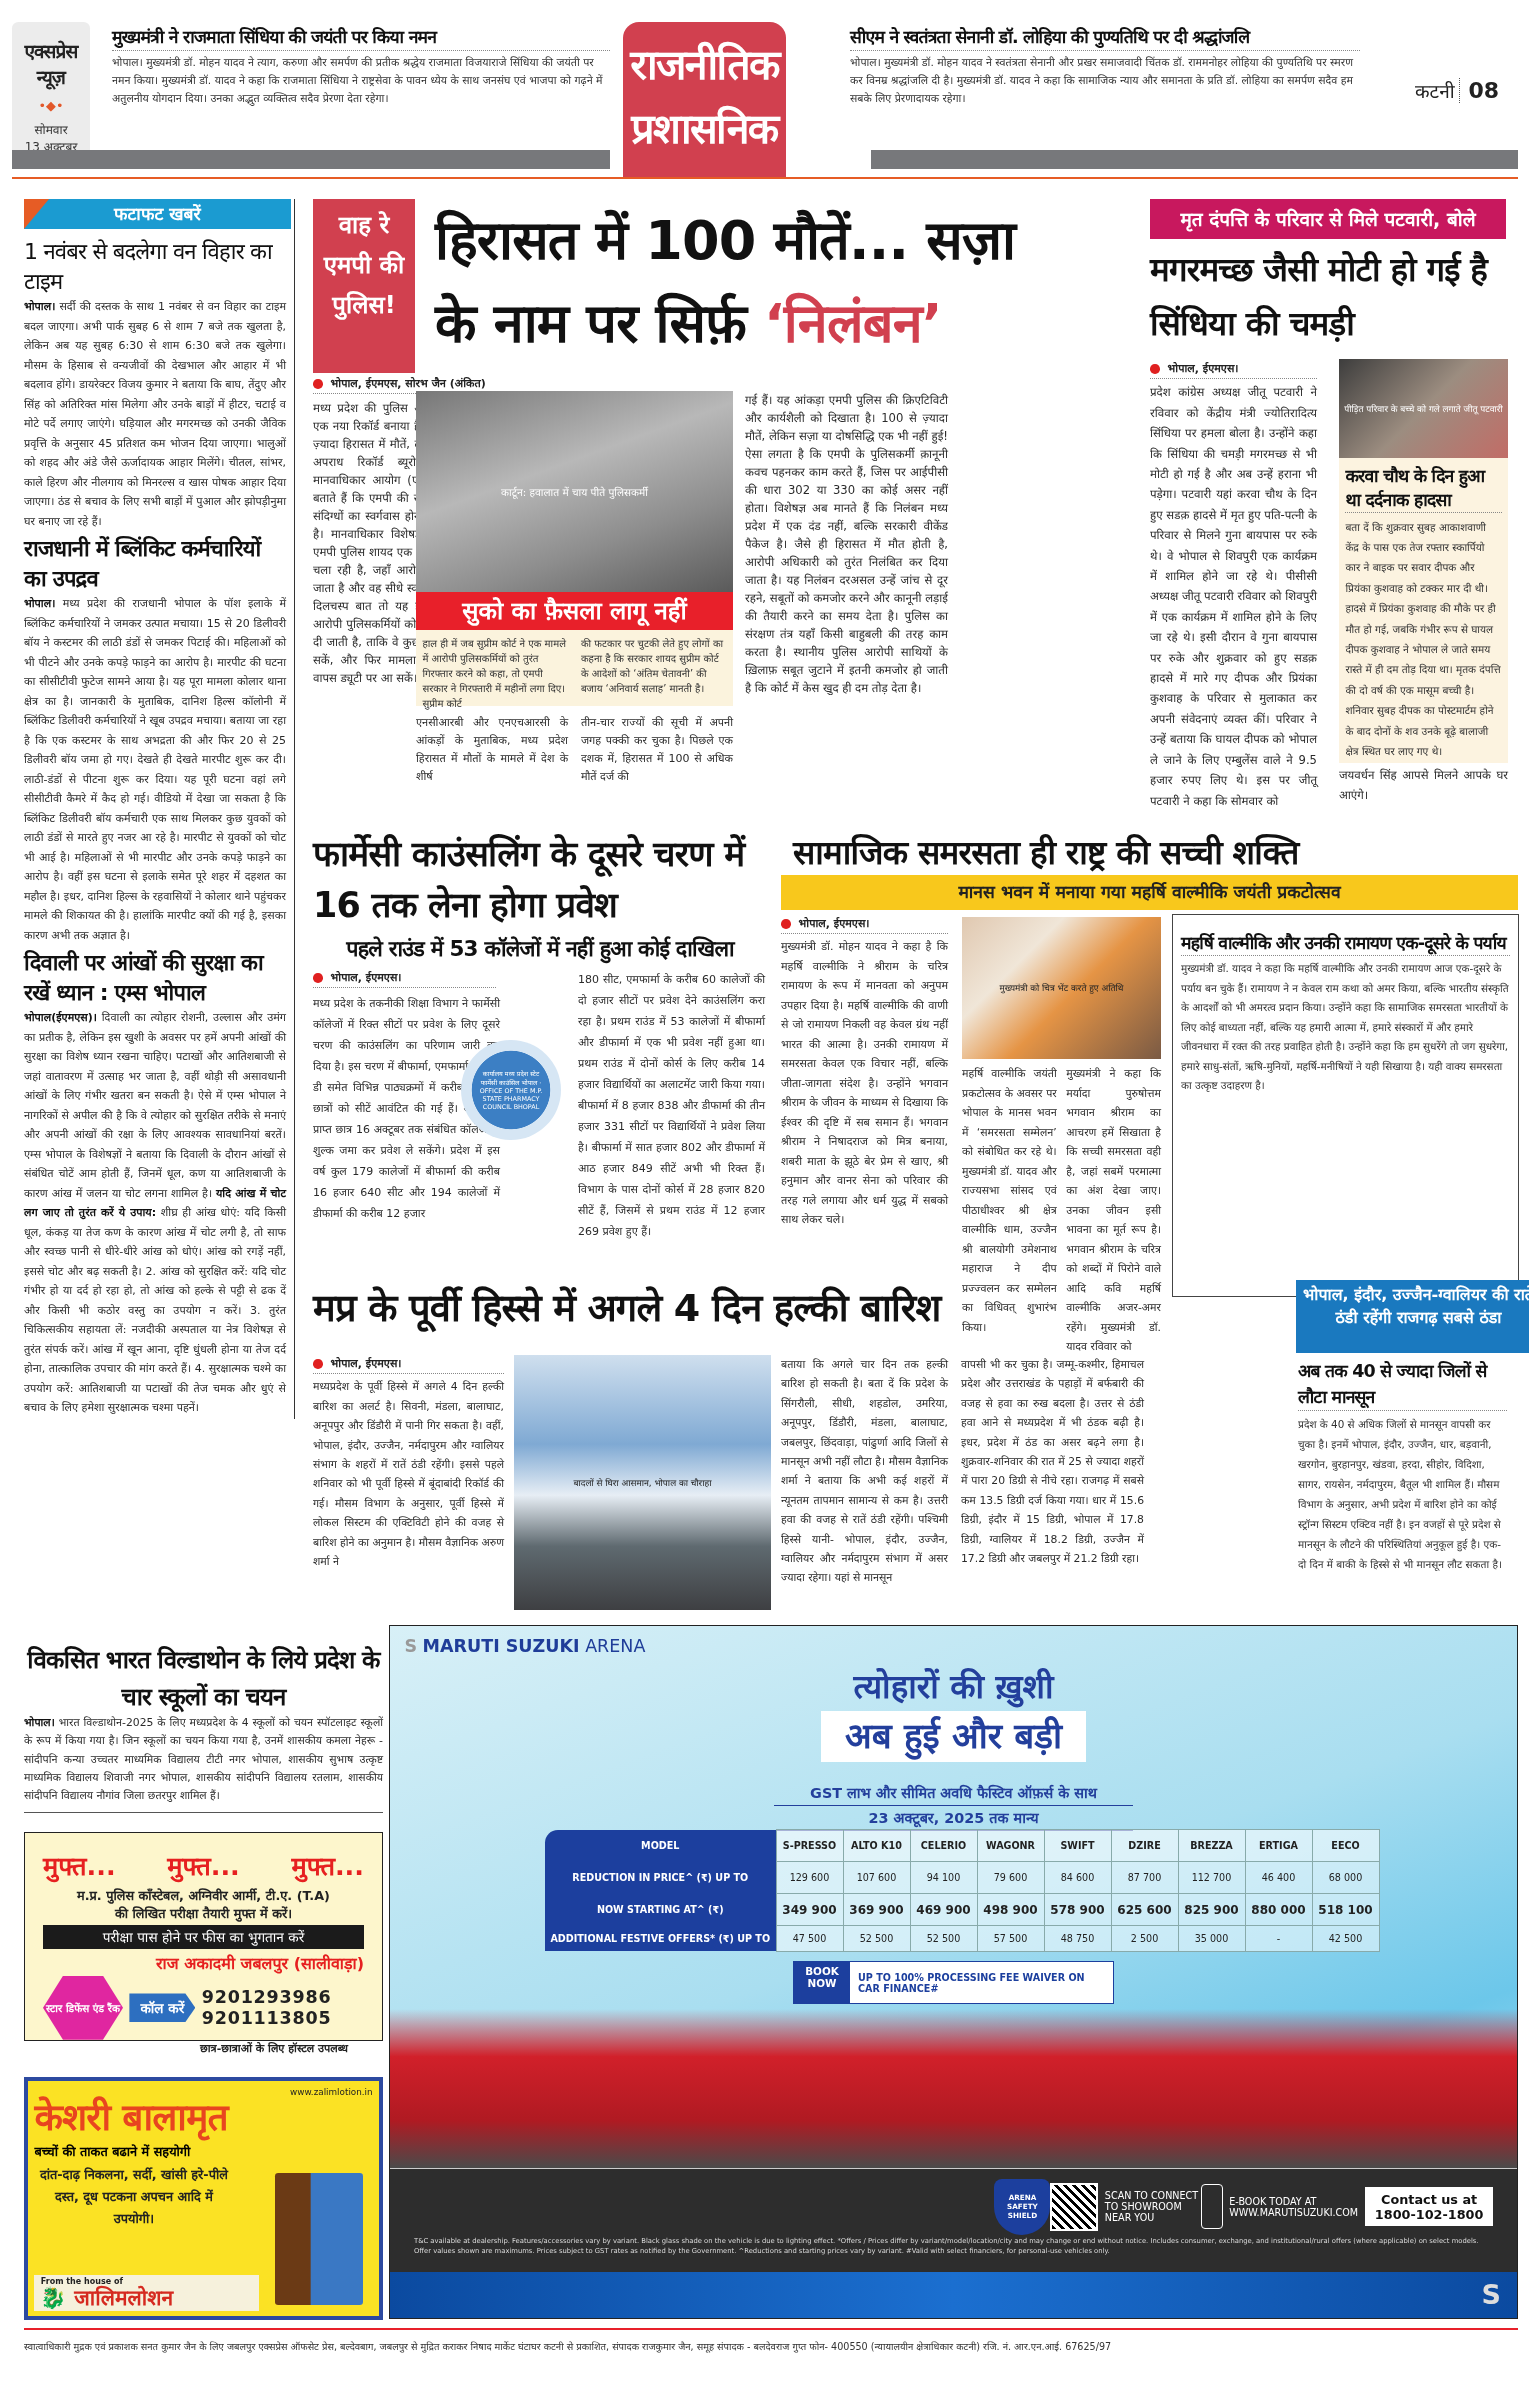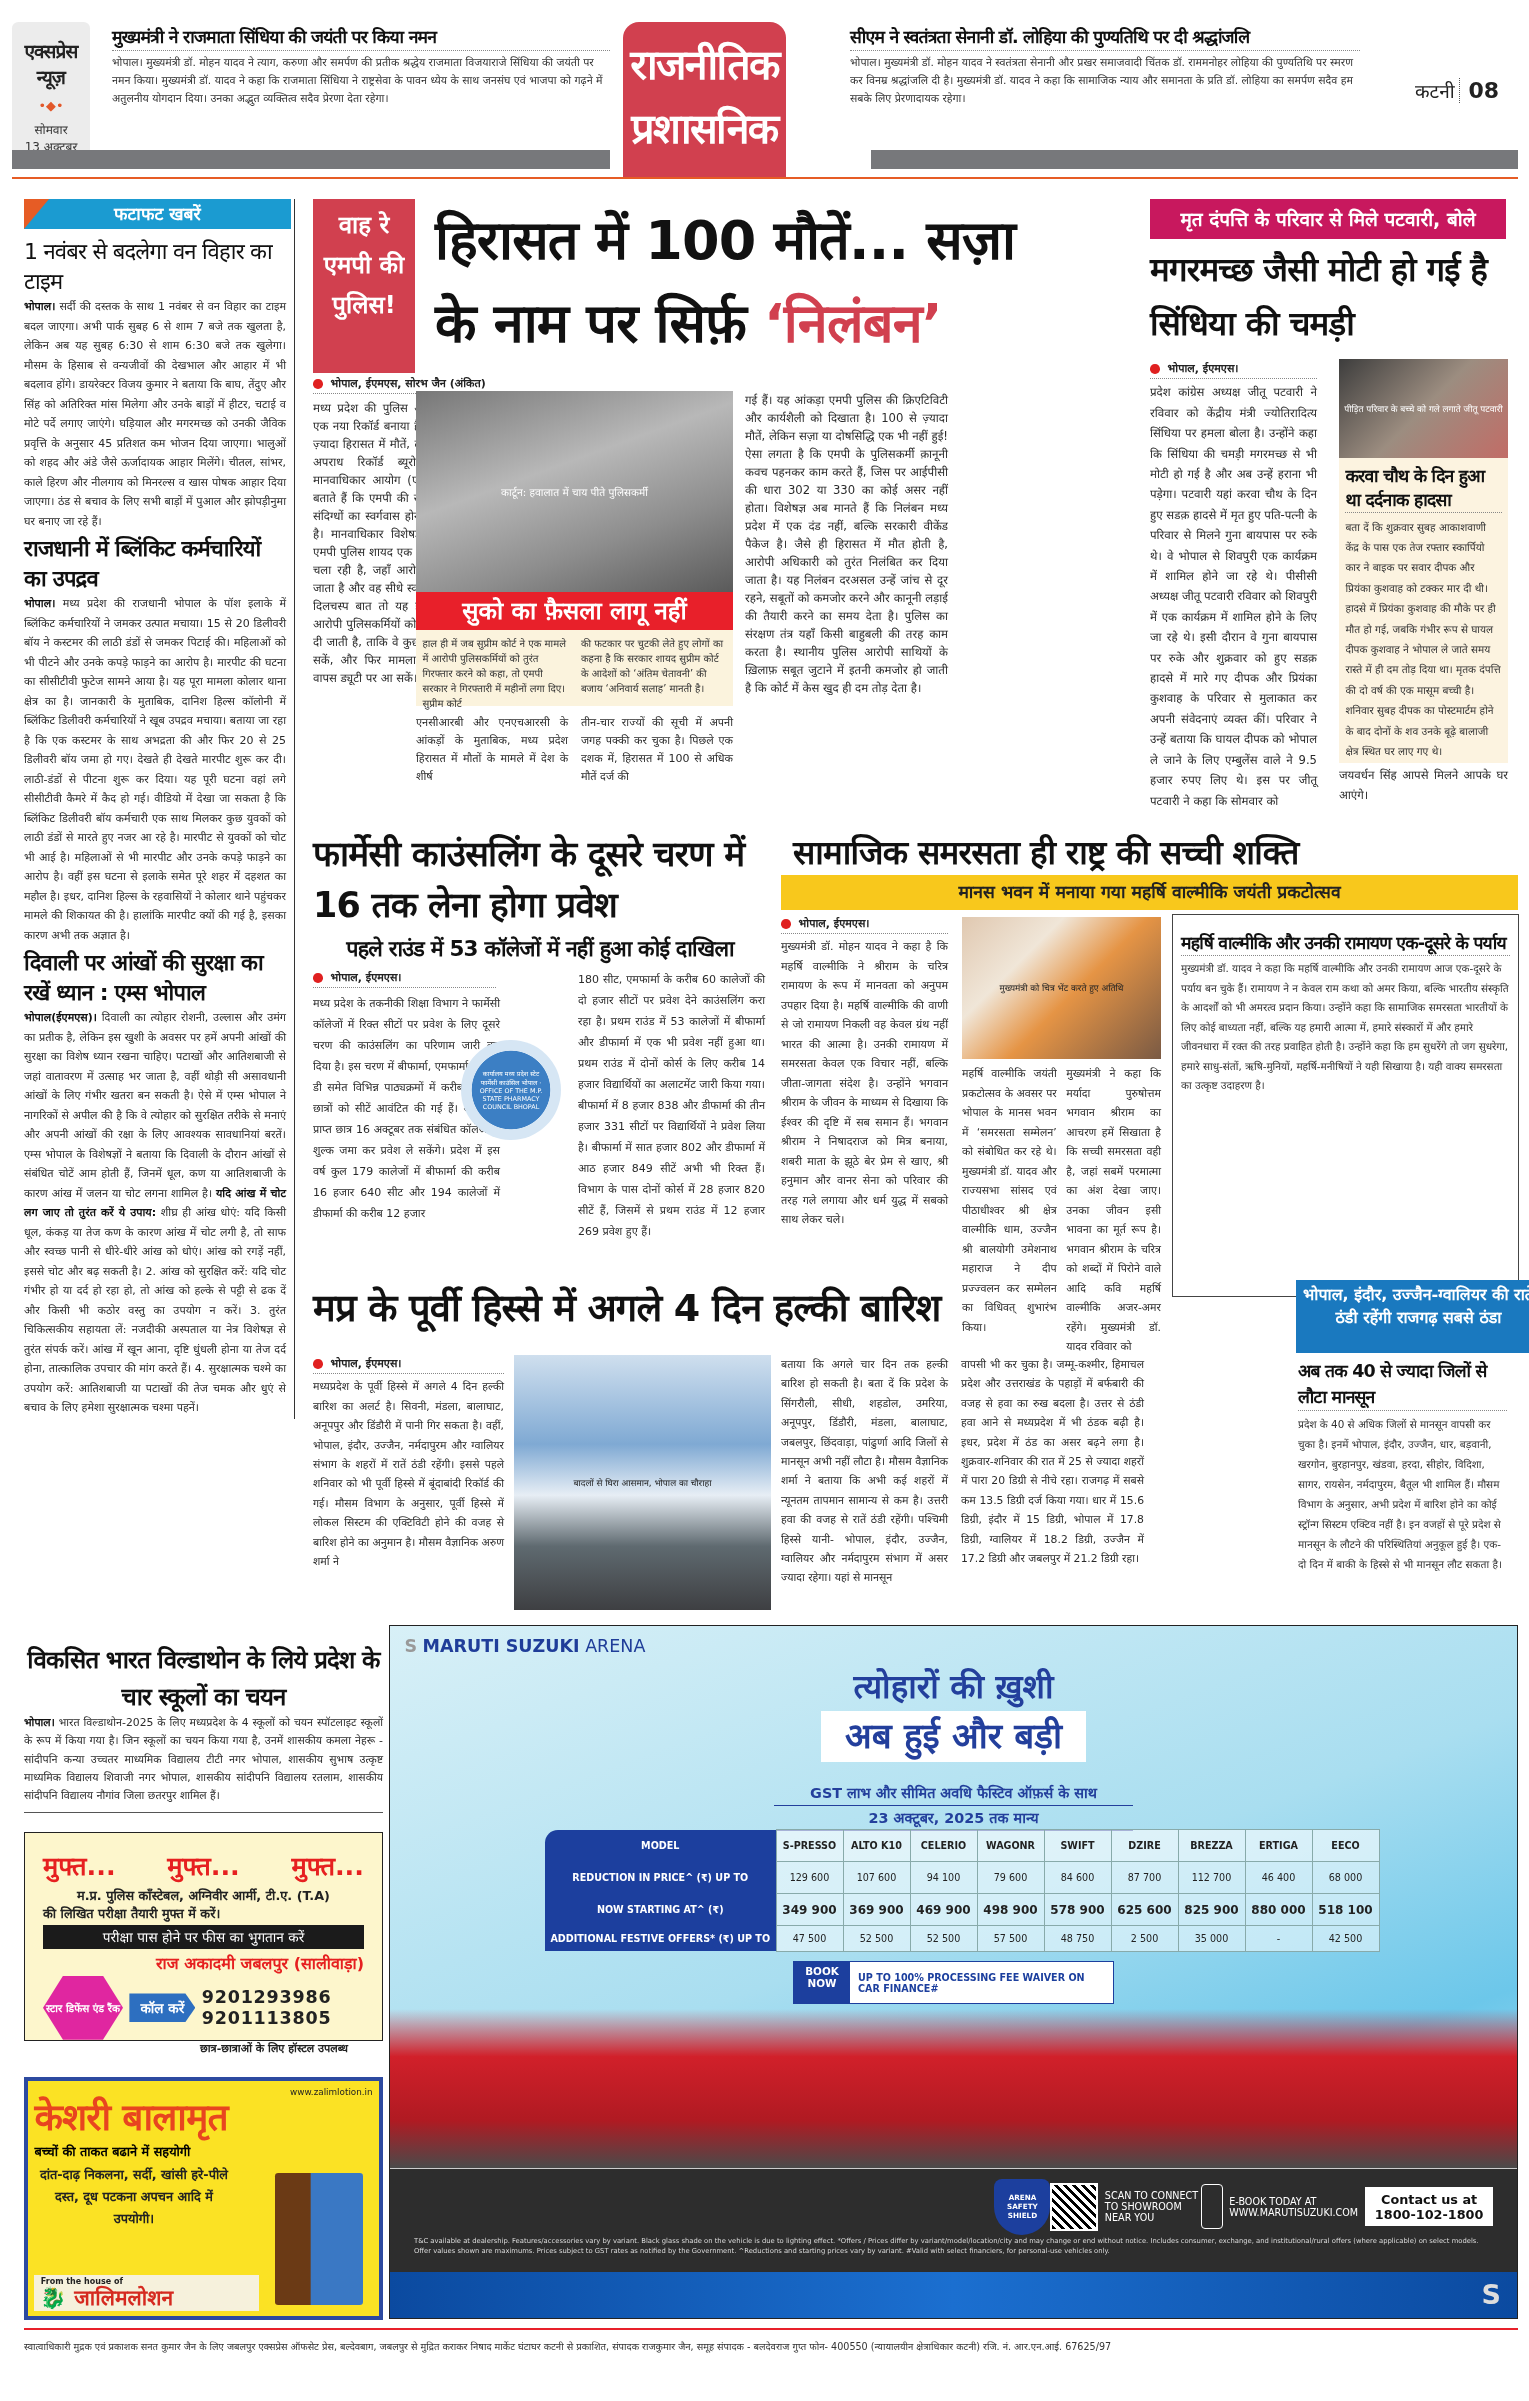--- a/index.html
+++ b/index.html
@@ -154,21 +154,21 @@
 <div class="abs hd" style="left:24px;top:1642px;width:359px;font-size:24px;line-height:37px;text-align:center">विकसित भारत विल्डाथोन के लिये प्रदेश के चार स्कूलों का चयन</div>
 <div class="abs bodytxt" style="left:24px;top:1714px;width:359px;font-size:10.8px;line-height:18.3px;border-bottom:0.8px solid #555;padding-bottom:6.4px"><b>भोपाल।</b> <span>भारत विल्डाथोन-2025 के लिए मध्यप्रदेश के 4 स्कूलों को चयन स्पॉटलाइट स्कूलों के रूप में किया गया है। जिन स्कूलों का चयन किया गया है, उनमें शासकीय कमला नेहरू - सांदीपनि कन्या उच्चतर माध्यमिक विद्यालय टीटी नगर भोपाल, शासकीय सुभाष उत्कृष्ट माध्यमिक विद्यालय शिवाजी नगर भोपाल, शासकीय सांदीपनि विद्यालय रतलाम, शासकीय सांदीपनि विद्यालय नौगांव जिला छतरपुर शामिल हैं।</span></div>
 
 <div class="abs" style="left:24px;top:1832px;width:359px;height:209px;background:#fdf6cc;border:1.6px solid #222;padding:18px">
   <div style="display:flex;justify-content:space-between;color:#e62020;font-weight:bold;font-size:25.5px;line-height:30px">
     <span>मुफ्त...</span>
     <span>मुफ्त...</span>
     <span>मुफ्त...</span>
   </div>
   <div style="text-align:center;font-size:12.8px;font-weight:bold;margin-top:4.8px">म.प्र. पुलिस कॉंस्टेबल, अग्निवीर आर्मी, टी.ए. (T.A)</div>
-  <div style="text-align:left;font-size:12.8px;font-weight:bold">की लिखित परीक्षा तैयारी मुफ्त में करें।</div>
+  <div style="text-align:center;font-size:12.8px;font-weight:bold">की लिखित परीक्षा तैयारी मुफ्त में करें।</div>
   <div style="background:#1b1b1b;color:#fff;text-align:center;font-size:13.6px;font-weight:normal;line-height:24px;margin-top:3.2px">परीक्षा पास होने पर फीस का भुगतान करें</div>
   <div style="color:#e62020;text-align:right;font-weight:bold;font-size:16px;margin-top:3.2px">राज अकादमी जबलपुर (सालीवाड़ा)</div>
   <div style="display:flex;align-items:center;gap:6.4px;margin-top:1.6px">
     <div style="width:80px;height:64px;background:#e026a0;color:#fff;font-size:10.4px;font-weight:bold;text-align:center;display:flex;align-items:center;justify-content:center;clip-path:polygon(25% 0,75% 0,100% 50%,75% 100%,25% 100%,0 50%)">स्टार डिफेंस एंड रैंक</div>
     <div style="background:#2d6fc0;color:#fff;font-weight:bold;font-size:13.6px;padding:4.8px 11px;clip-path:polygon(0 0,85% 0,100% 50%,85% 100%,0 100%)">कॉल करें</div>
     <div style="font-weight:bold;font-size:17.5px;line-height:21px;letter-spacing:0.8px">
       <div>9201293986</div>
       <div>9201113805</div>
     </div>
   </div>

